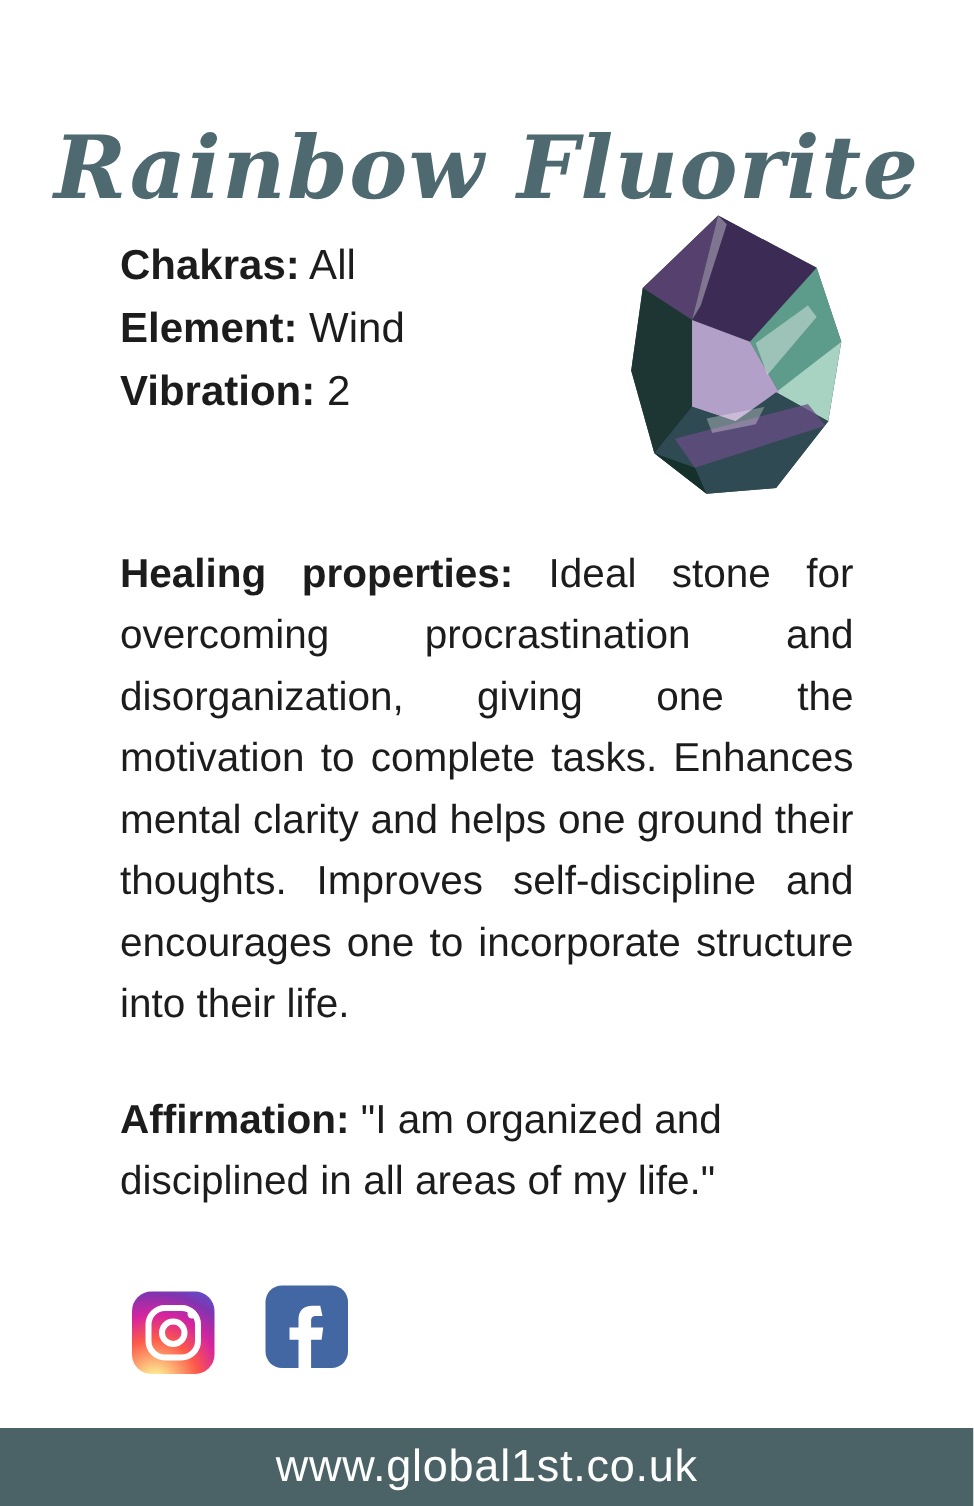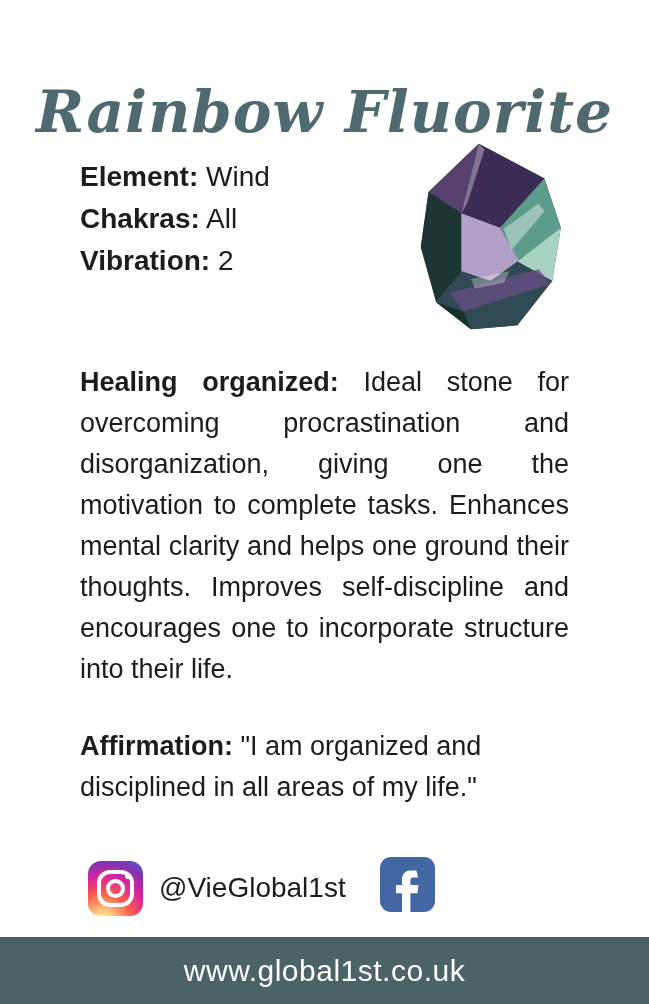--- a/index.html
+++ b/index.html
@@ -71,39 +71,39 @@
   .ig-dot   { position:absolute; top:12px; right:12px; width:6px; height:6px; border-radius:50%; background:#fff; }
 
   .fb {
     position:relative; width:55px; height:55px; border-radius:11px;
     background:#4267a3; overflow:hidden; display:inline-block; flex:0 0 auto;
   }
   .fb svg { position:absolute; inset:0; width:100%; height:100%; }
 
   
   .footer {
-    position:absolute; left:0; bottom:0; width:649px; height:67px;
+    position:absolute; left:0; bottom:0; width:649px; height:52px;
     background:#4b6367;
     display:flex; align-items:center; justify-content:center;
     color:#ffffff; font-size:30px; letter-spacing:0.5px;
   }
 </style>
 </head>
 <body>
 
 <div class="card-title">Rainbow Fluorite</div>
 
 <div class="attrs">
   <div>
+    <span class="attr-label">Chakras:</span>
+    <span>All</span>
+  </div>
+  <div>
     <span class="attr-label">Element:</span>
     <span>Wind</span>
-  </div>
-  <div>
-    <span class="attr-label">Chakras:</span>
-    <span>All</span>
   </div>
   <div>
     <span class="attr-label">Vibration:</span>
     <span>2</span>
   </div>
 </div>
 
 <div class="crystal">
   <svg viewBox="0 0 200 205">
 
@@ -126,31 +126,30 @@
     <polygon points="48,162 140,138 152,153 62,182" fill="#6a4e85" opacity="0.75"></polygon>
 
     <polygon points="34,172 62,182 70,200" fill="#16302c"></polygon>
 
     <polygon points="78,8 84,14 66,70 60,80" fill="#ffffff" opacity="0.35"></polygon>
     <polygon points="104,96 140,70 146,78 112,118" fill="#ffffff" opacity="0.4"></polygon>
     <polygon points="70,148 110,140 104,152 74,158" fill="#ffffff" opacity="0.3"></polygon>
   </svg>
 </div>
 
-<p class="healing"><span class="lbl">Healing organized:</span> <span>Ideal stone for overcoming procrastination and disorganization, giving one the motivation to complete tasks. Enhances mental clarity and helps one ground their thoughts. Improves self-discipline and encourages one to incorporate structure into their life.</span></p>
+<p class="healing"><span class="lbl">Healing properties:</span> <span>Ideal stone for overcoming procrastination and disorganization, giving one the motivation to complete tasks. Enhances mental clarity and helps one ground their thoughts. Improves self-discipline and encourages one to incorporate structure into their life.</span></p>
 
 <p class="aff"><span class="lbl">Affirmation:</span> <span>"I am organized and disciplined in all areas of my life."</span></p>
 
 <div class="social">
   <span class="ig">
     <span class="ig-frame"></span>
     <span class="ig-lens"></span>
     <span class="ig-dot"></span>
   </span>
-  <span class="handle">@VieGlobal1st</span>
 
   <span class="fb-wrap">
     <span class="fb">
       <svg viewBox="0 0 55 55">
         <path d="M36.5 13.5h-5.5c-5.5 0-9 3.4-9 9v5.5h-6v8.2h6V55h8.4V36.2h7l1.1-8.2h-8.1v-4.6c0-2 1-3 3-3h4.6z" fill="#ffffff"></path>
       </svg>
     </span>
   </span>
 </div>
 

